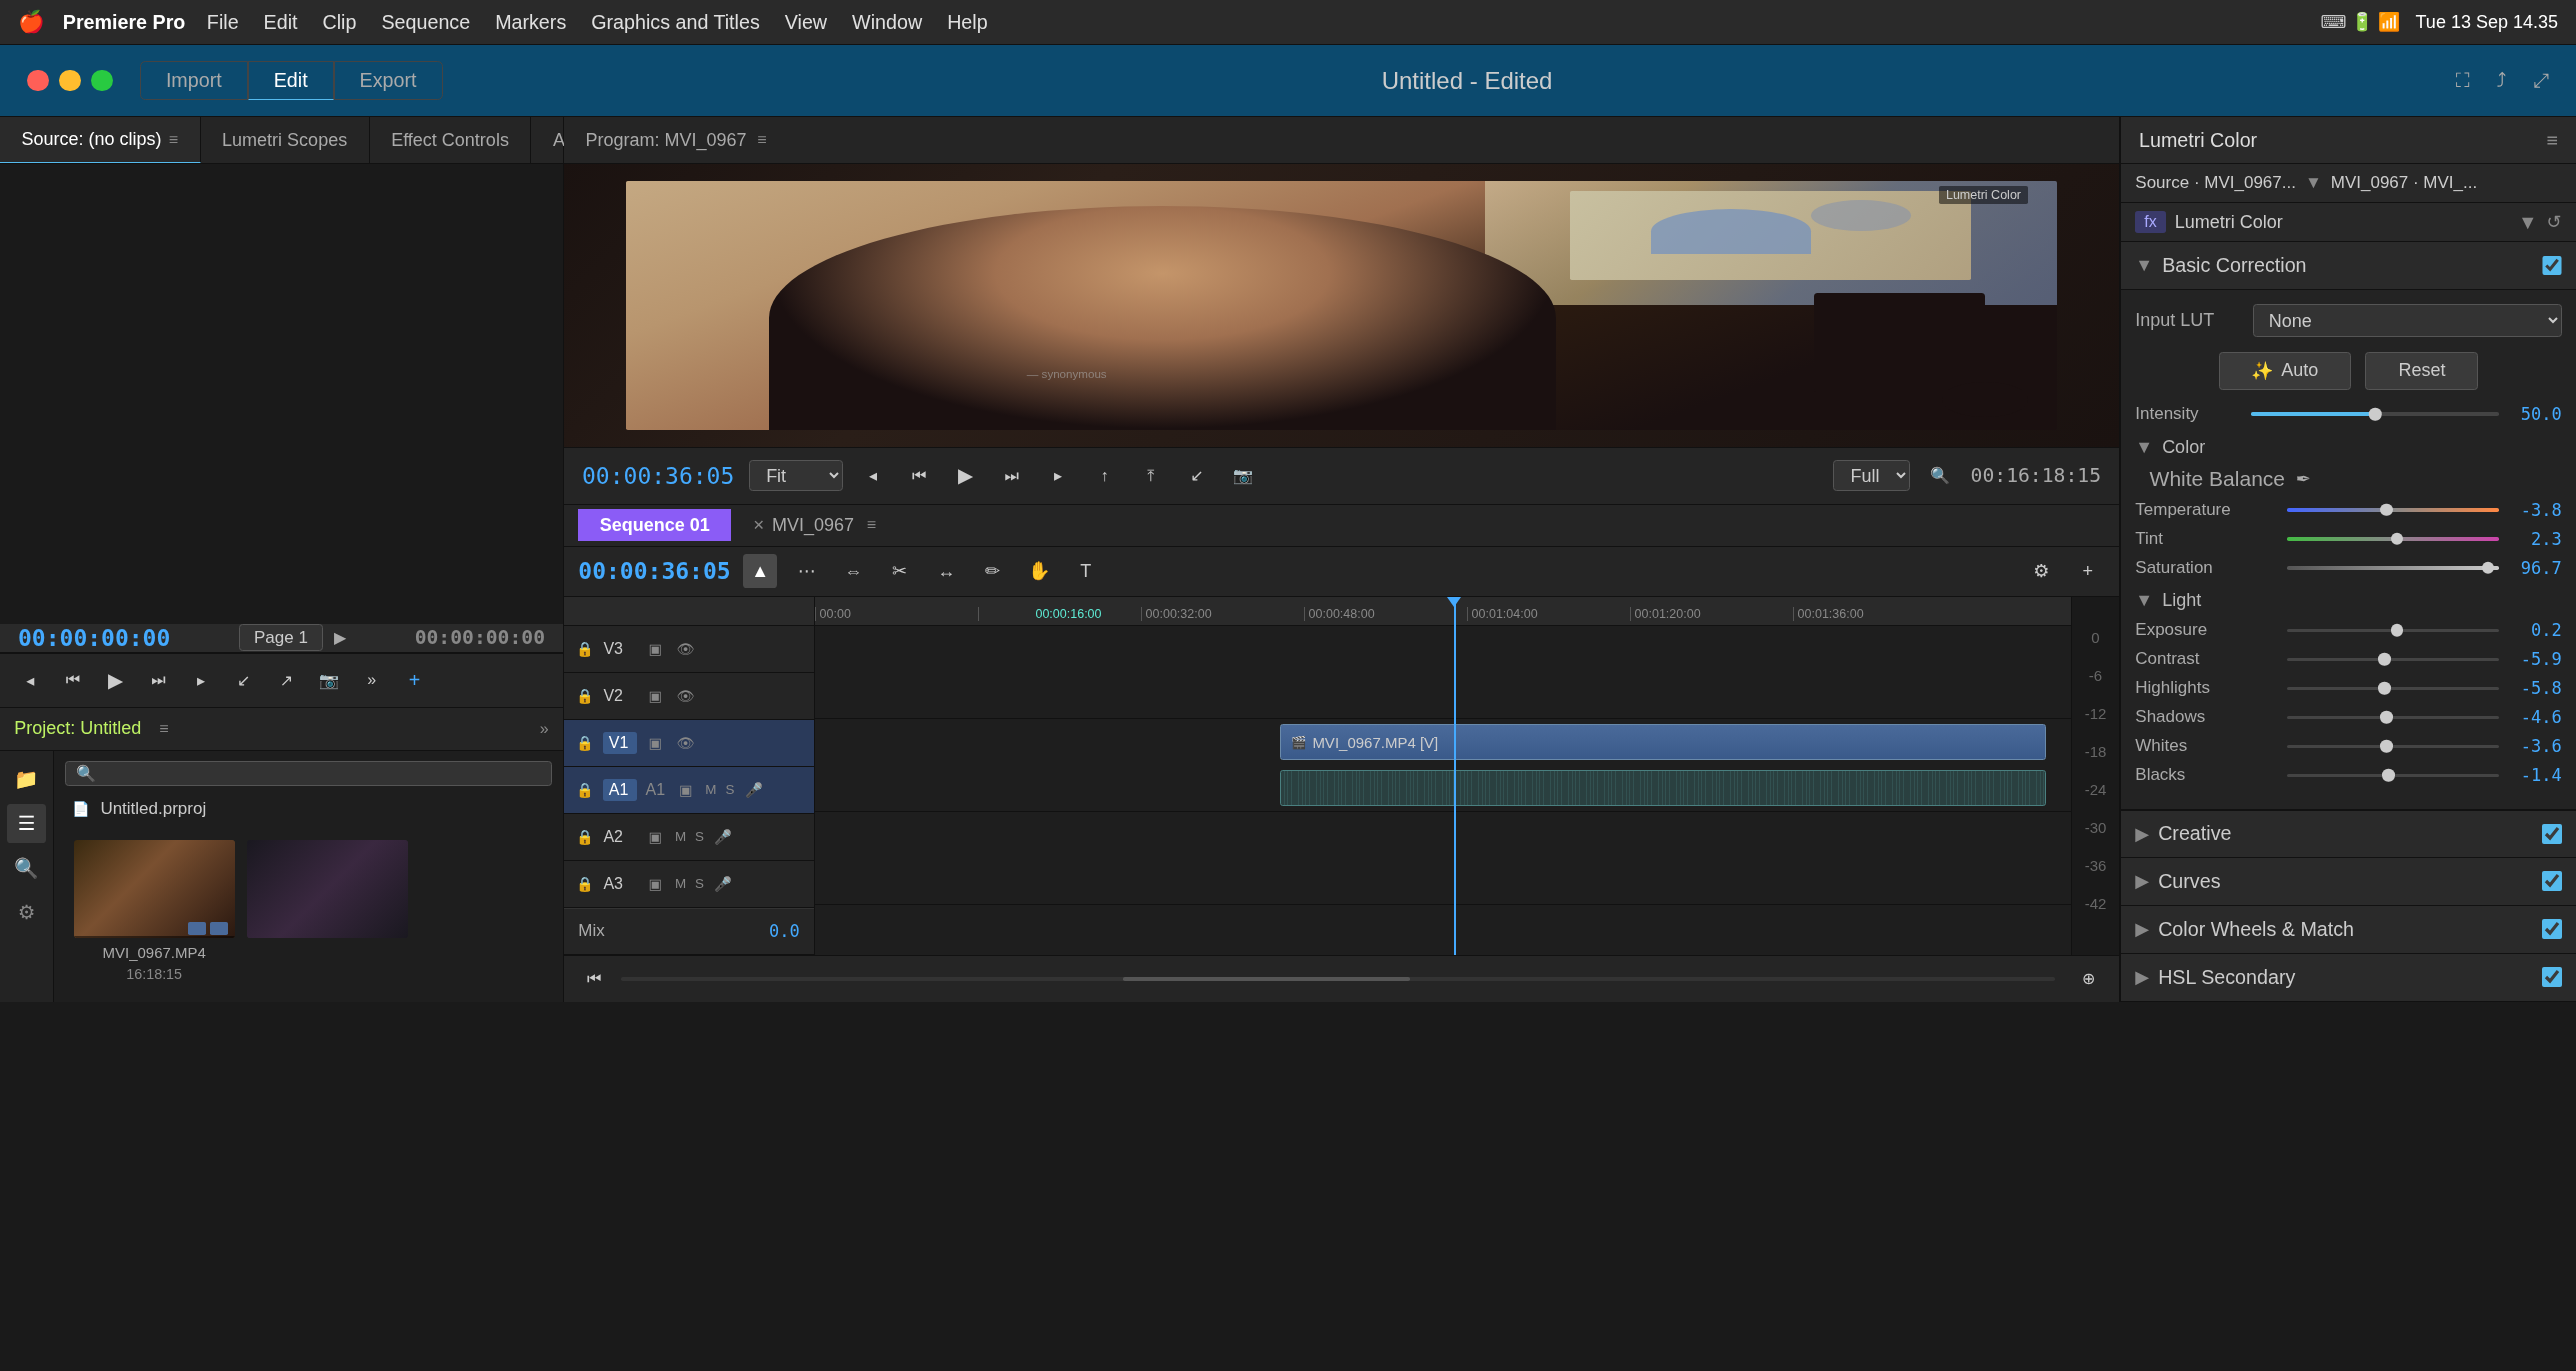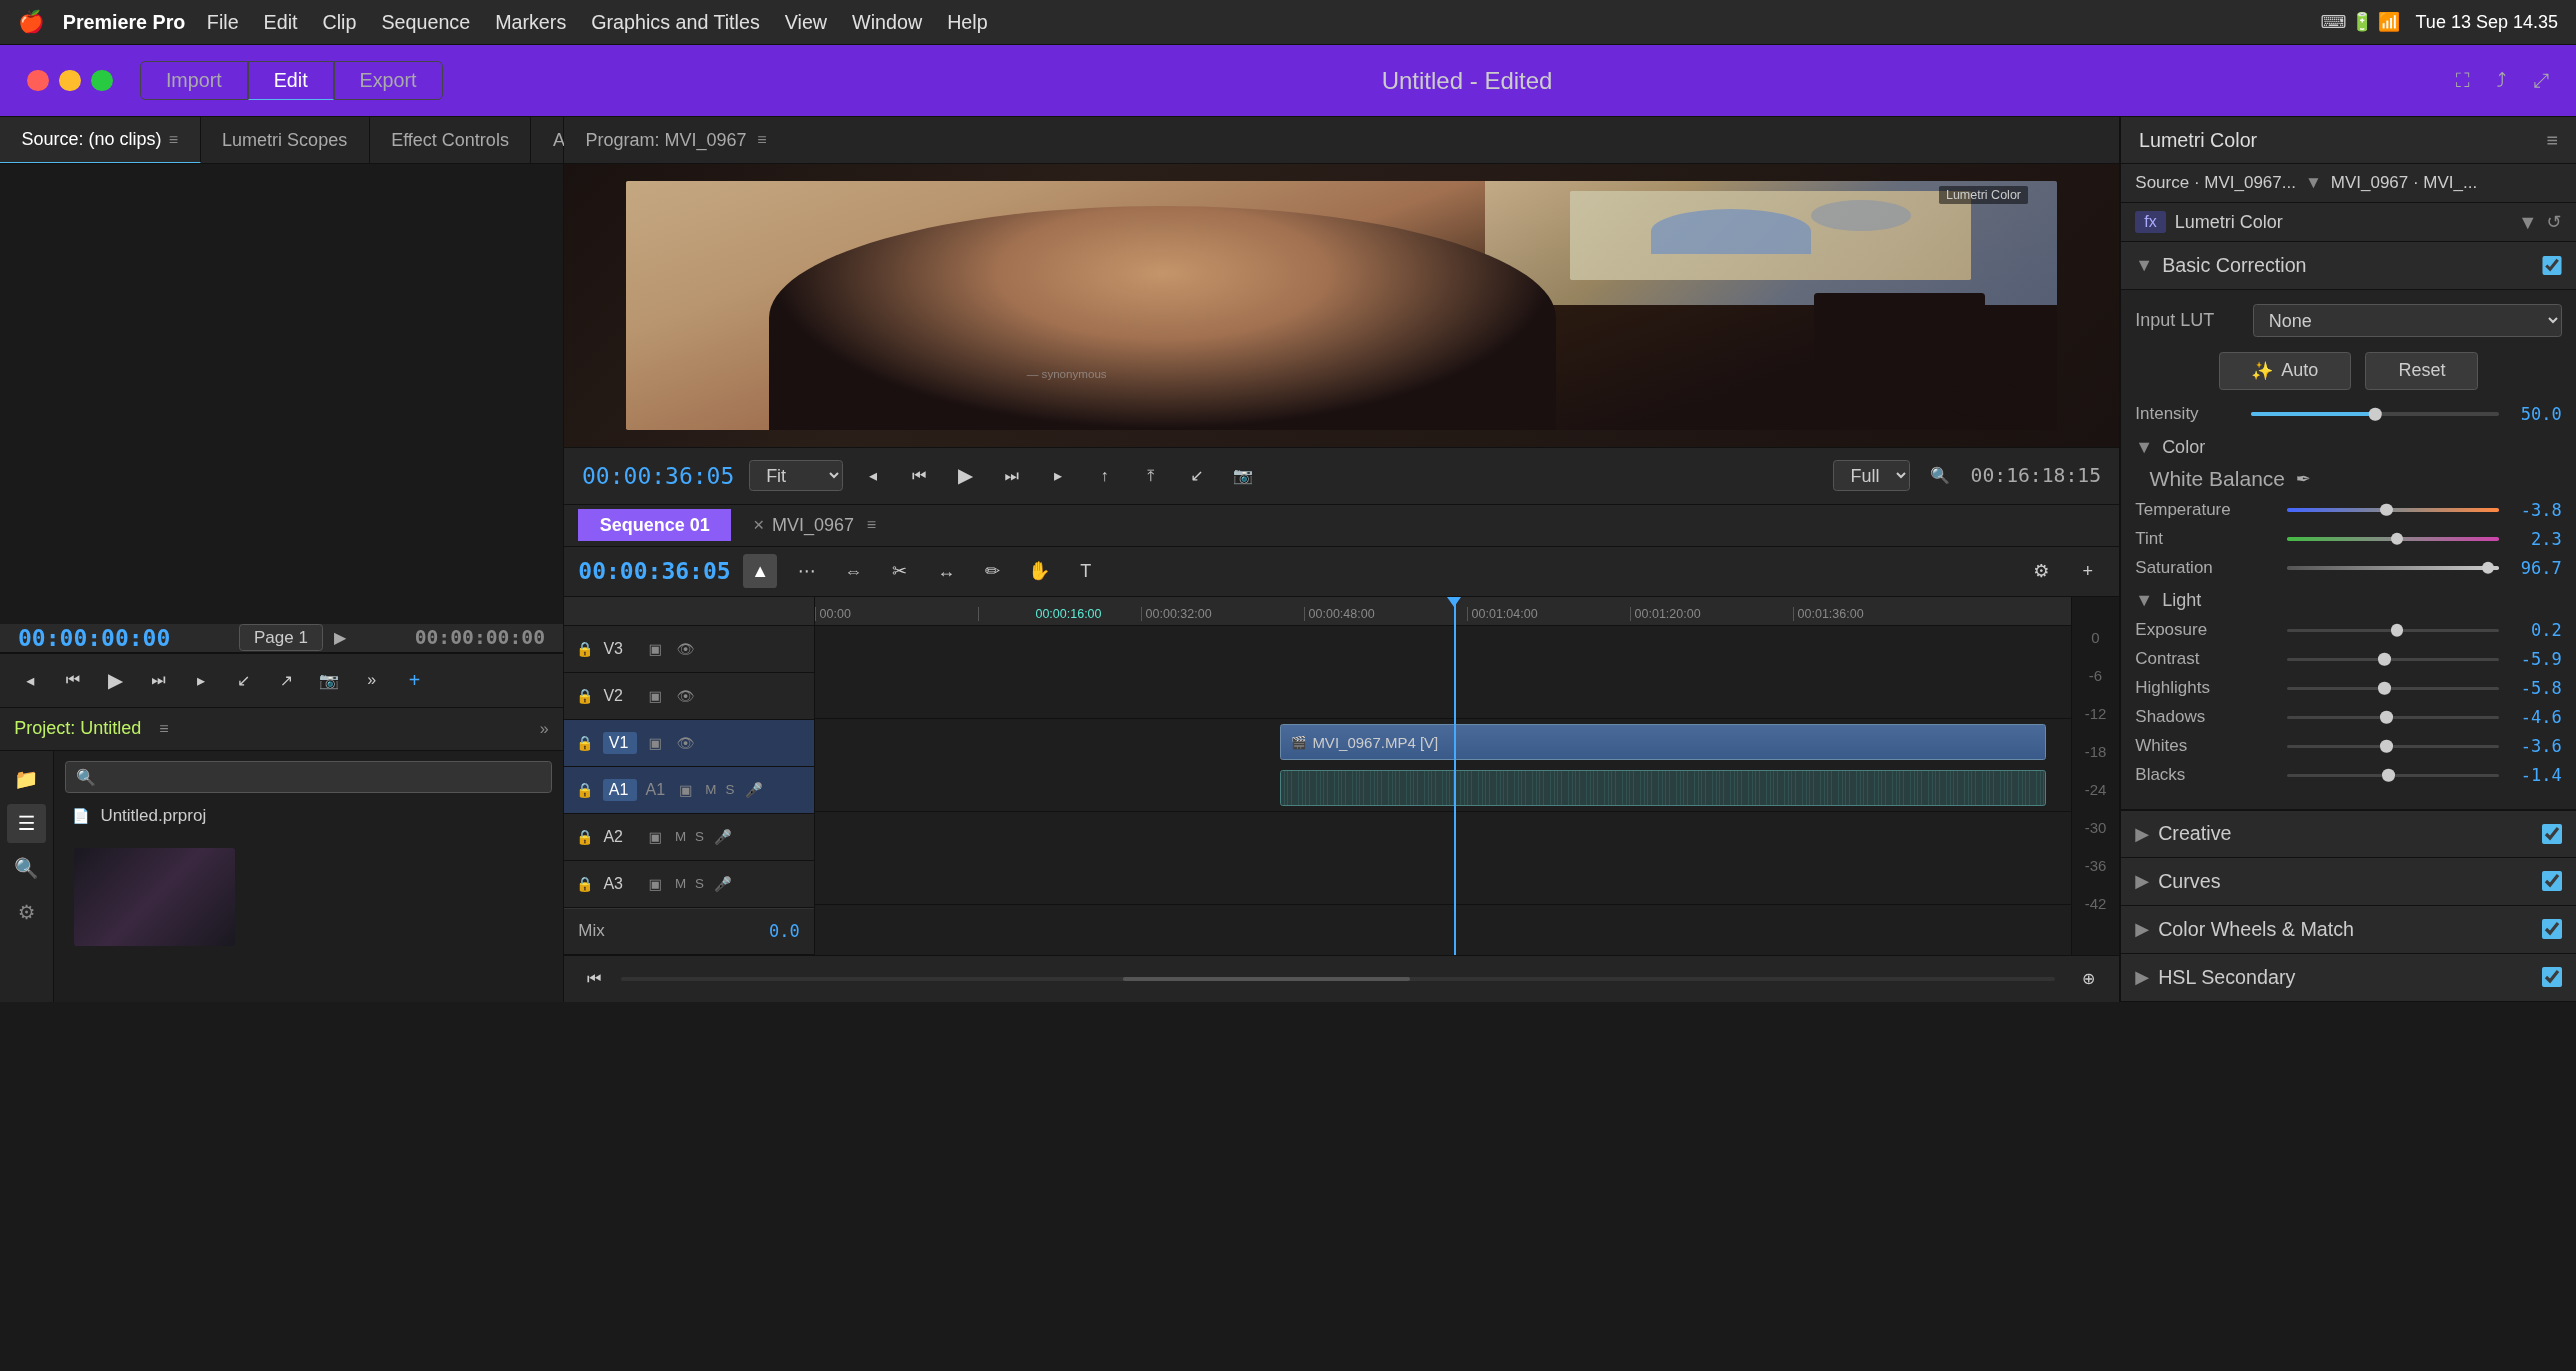--- a/index.html
+++ b/index.html
@@ -55,21 +55,21 @@
       color: #ccc;
     }
     .menubar-clock {
       font-size: 18px;
       color: #fff;
     }
 
     
     .app-titlebar {
       height: 72px;
-      background: #6d28d9;
+      background: #0c4a6e;
       display: flex;
       align-items: center;
       padding: 0 27px;
       border-bottom: 0.9px solid #111;
     }
     .traffic-lights {
       display: flex;
       gap: 10.7px;
       margin-right: 27px;
     }
@@ -976,20 +976,33 @@
         </div>
         <div class="project-list-area">
           <div class="search-bar">
             <span>🔍</span>
           </div>
           <div class="project-item">
             <span class="project-item-icon">📄</span>
             <span class="project-item-label">Untitled.prproj</span>
           </div>
           <div class="project-thumbnails">
+            <div class="thumb-card">
+              <div class="thumb-img">
+                <div style="position:absolute;inset:0;background:linear-gradient(135deg,#3a2a10 0%,#7a5030 40%,#2a1810 100%);"></div>
+                <div style="position:absolute;bottom:0;left:0;right:0;height:1.8px;background:rgba(0,0,0,0.5);"></div>
+
+                <div style="position:absolute;bottom:3.6px;right:7.2px;display:flex;gap:3.6px;">
+                  <div style="width:18px;height:12.5px;background:#4a6a9a;border-radius:1.8px;"></div>
+                  <div style="width:18px;height:12.5px;background:#4a6a9a;border-radius:1.8px;"></div>
+                </div>
+              </div>
+              <span class="thumb-label">MVI_0967.MP4</span>
+              <span class="thumb-duration">16:18:15</span>
+            </div>
             <div class="thumb-card">
               <div class="thumb-img second">
                 <div style="position:absolute;inset:0;background:linear-gradient(135deg,#1a1820 0%,#3a2840 50%,#1a1820 100%);"></div>
               </div>
             </div>
           </div>
         </div>
       </div>
     </div>
   </div>

